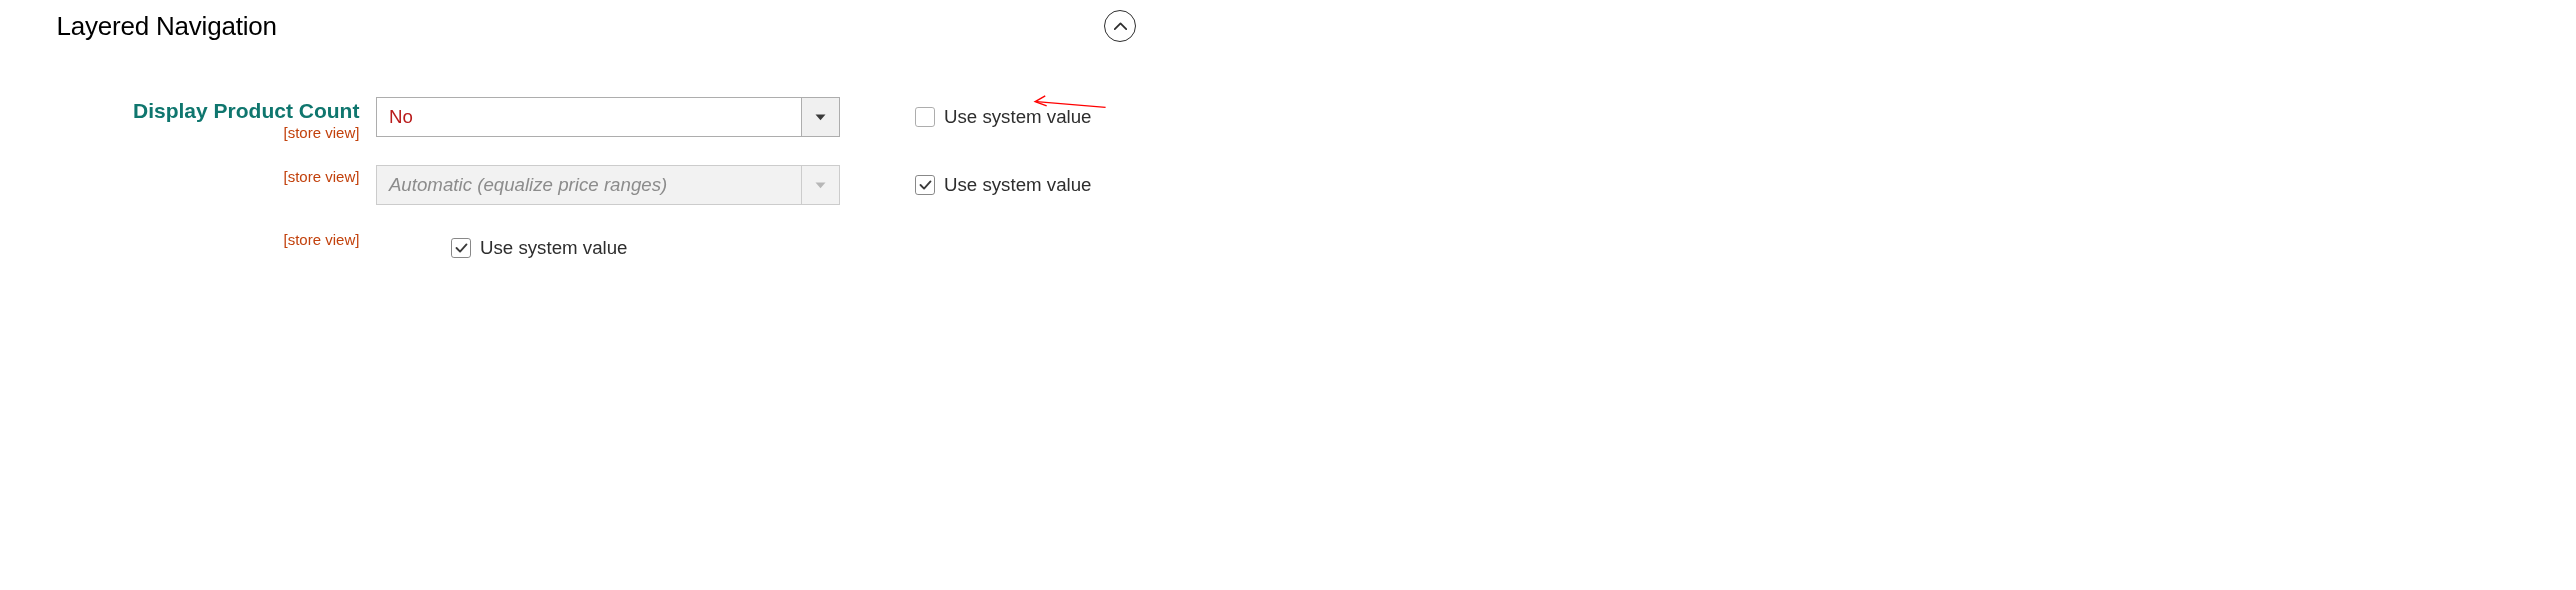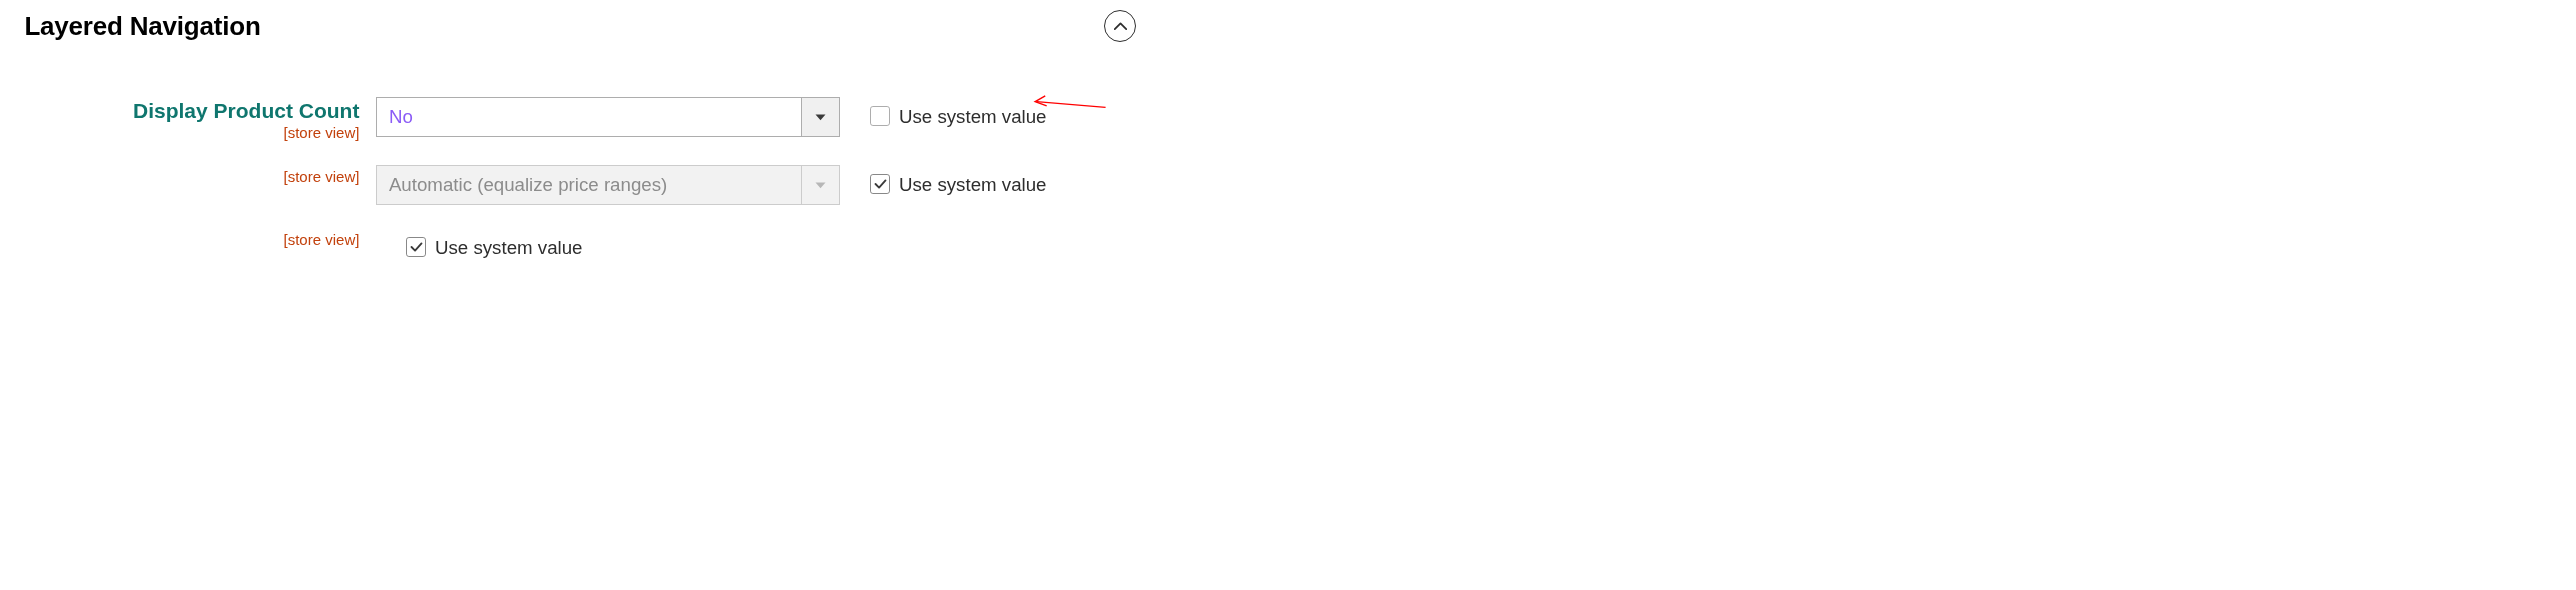--- a/index.html
+++ b/index.html
@@ -19,23 +19,24 @@
     position: relative;
   }
   .section-header {
     display: flex;
     align-items: center;
     justify-content: space-between;
     height: 50px;
   }
   .section-title {
     font-size: 26px;
-    font-weight: 700;
+    font-weight: 400;
     color: #000000;
     letter-spacing: -0.2px;
+    margin-left: 32px;
   }
   .collapse-btn {
     width: 32px;
     height: 32px;
     border: 1.4px solid #2e2e2e;
     border-radius: 50%;
     display: flex;
     align-items: center;
     justify-content: center;
     background: #ffffff;
@@ -89,47 +90,49 @@
   .select.disabled {
     background: #f2f2f2;
     border-color: #cccccc;
   }
   .select-value {
     flex: 1 1 auto;
     padding: 0 11.5px;
     font-size: 18.7px;
     display: flex;
     align-items: center;
-    color: #8b5cf6;
+    color: #b91c1c;
   }
   .select.disabled .select-value {
     color: #8c8c8c;
+    font-style: italic;
   }
   .select-arrow {
     flex: 0 0 37px;
     display: flex;
     align-items: center;
     justify-content: center;
     border-left: 0.7px solid #adadad;
     background: #f0f0f0;
   }
   .select.disabled .select-arrow {
     border-left-color: #cccccc;
     background: #f2f2f2;
   }
   .select-arrow svg {
     width: 13px;
     height: 8.6px;
     display: block;
   }
   .sys-col {
     display: flex;
-    align-items: flex-start;
+    align-items: center;
     padding-left: 30px;
     padding-top: 8.6px;
+    margin-left: 45px;
   }
   .checkbox {
     width: 20px;
     height: 20px;
     border: 1.4px solid #adadad;
     border-radius: 2.9px;
     background: #ffffff;
     box-sizing: border-box;
     display: flex;
     align-items: center;

